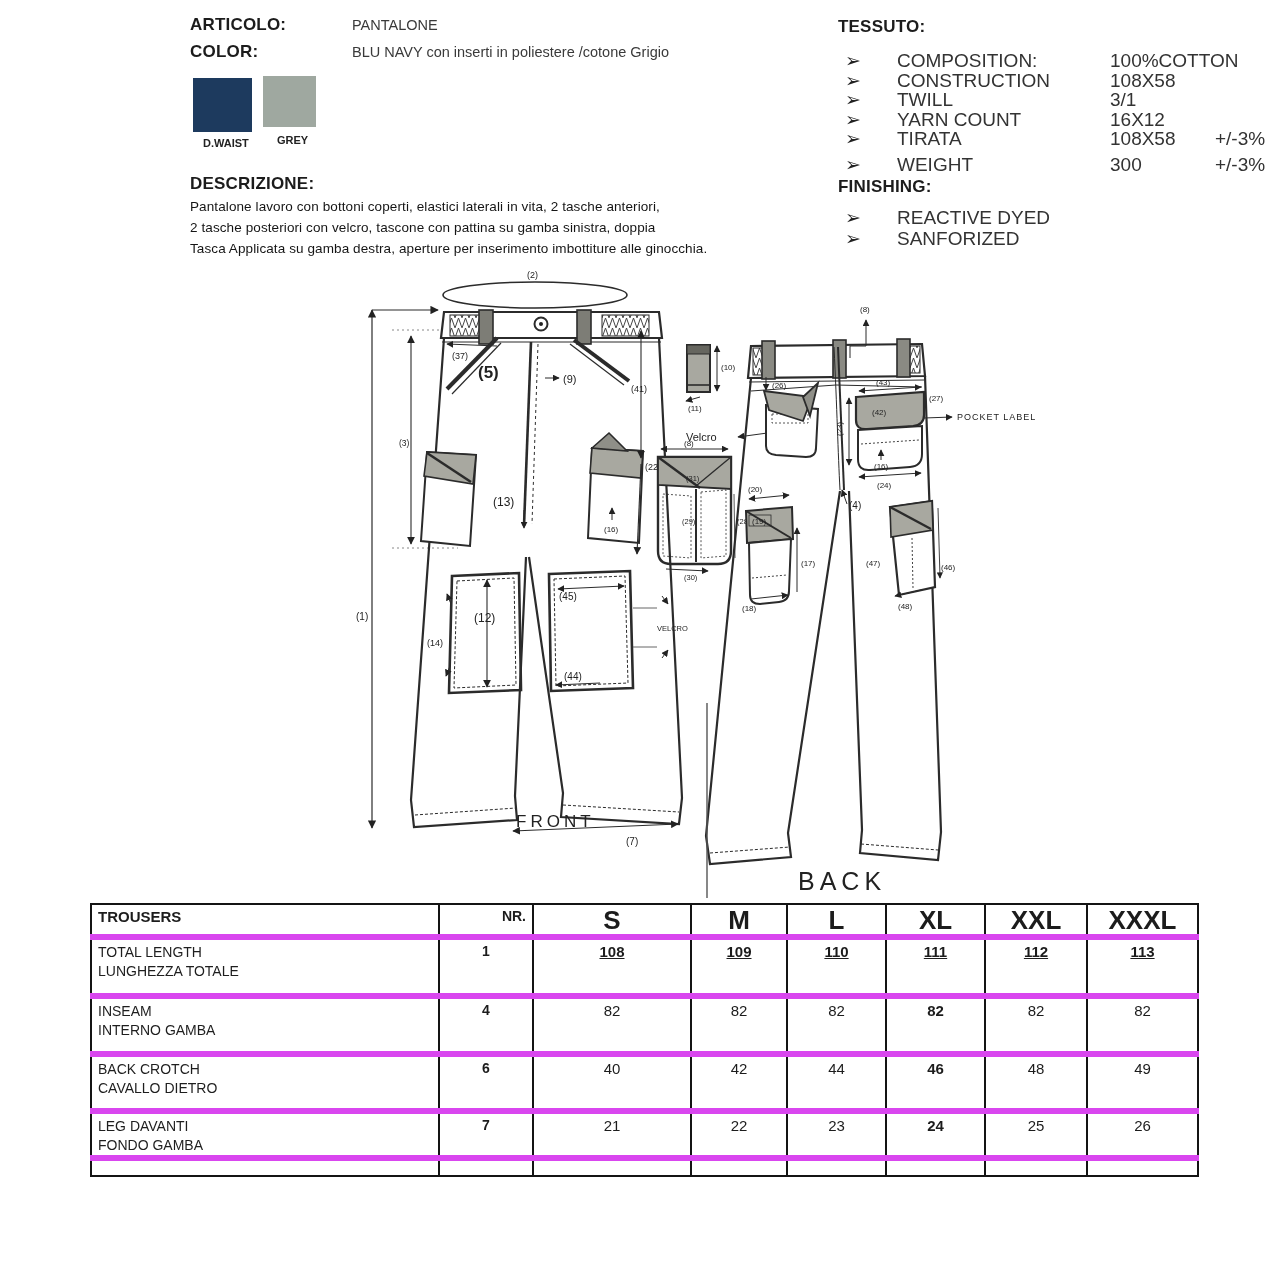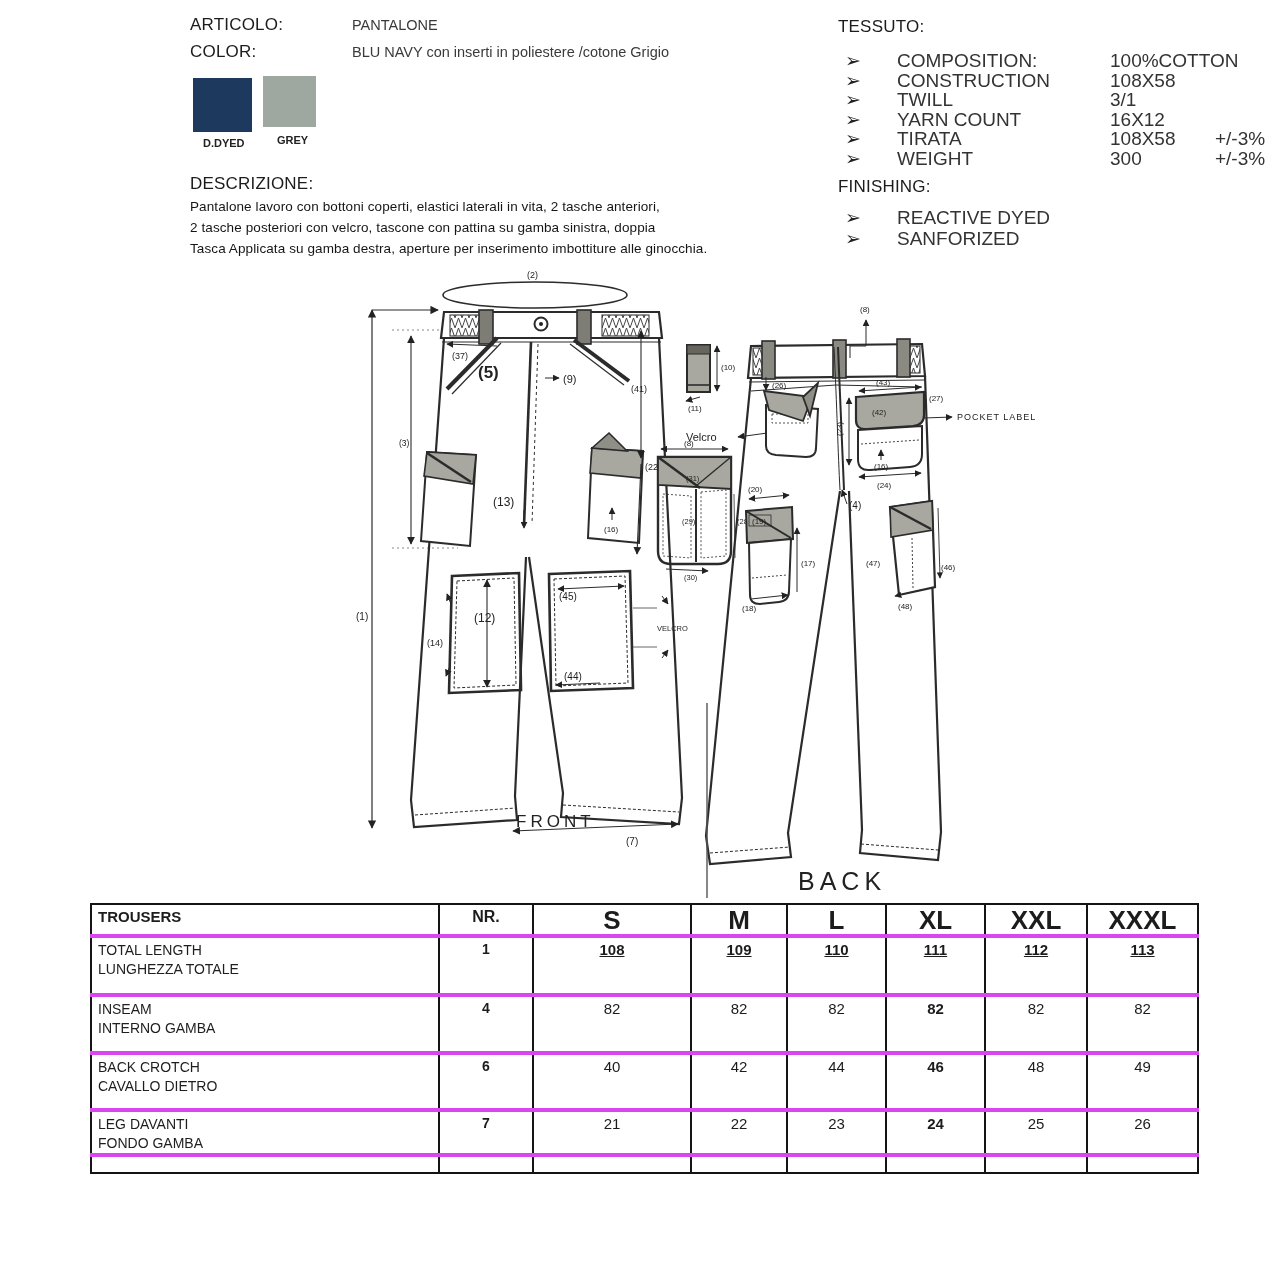--- a/index.html
+++ b/index.html
@@ -1,53 +1,53 @@
 <!DOCTYPE html>
 <html><head>
 <meta charset="utf-8">
 <style>
   html,body{margin:0;padding:0}
   body{width:1286px;height:1286px;position:relative;background:#fff;overflow:hidden;
        font-family:"Liberation Sans",sans-serif;color:#1c1c1c;}
   .abs{position:absolute}
-  .h1{font-size:17px;font-weight:normal;letter-spacing:.2px}
+  .h1{font-size:17px;font-weight:bold;letter-spacing:.2px}
   .val{font-size:14.5px;color:#3a3a3a}
   .desc{font-size:13.5px;color:#151515;letter-spacing:.1px}
   .swlbl{font-size:11px;font-weight:bold;color:#222}
   .trow{position:absolute;left:845px;width:440px;font-size:19px;color:#333;white-space:nowrap}
   .trow .b{display:inline-block;width:52px;color:#222}
   .trow .l{display:inline-block;width:213px}
   .trow .v{display:inline-block;width:105px}
   #sizeTable{position:absolute;left:90px;top:903px;border-collapse:collapse;table-layout:fixed;
              width:1107px;background:#fff}
   #sizeTable td,#sizeTable th{border:2px solid #141414;vertical-align:top;padding:3px 6px 0;overflow:hidden}
-  #sizeTable tr.dr>td{border-top:4px solid #d946ef}
+  #sizeTable tr.dr>td{border-top:6px solid #d946ef}
   #sizeTable th{font-size:15px;text-align:left;}
   #sizeTable th.sz{font-size:26px;text-align:center;padding-top:1px;line-height:28px}
-  #sizeTable th.nr{font-size:16px;text-align:center}
+  #sizeTable th.nr{font-size:14px;text-align:right}
   .lab{font-size:14px;line-height:19px;color:#1e1e1e}
   td.num{text-align:center;font-size:15px;padding-top:5px}
   td.nrc{text-align:center;font-size:14px;font-weight:bold;padding-top:5px}
   td.xlc{font-weight:bold}
   tr.r0 td.num{font-weight:bold;text-decoration:underline}
   svg text{font-family:"Liberation Sans",sans-serif;fill:#222}
 </style>
 </head>
 <body>
 
 <span class="abs h1" style="left:190px;top:15px">ARTICOLO:</span>
 <span class="abs val" style="left:352px;top:17px">PANTALONE</span>
 <span class="abs h1" style="left:190px;top:42px">COLOR:</span>
 <span class="abs val" style="left:352px;top:44px">BLU NAVY con inserti in poliestere /cotone Grigio</span>
 
 <svg class="abs" style="left:193px;top:76px" width="140" height="60">
   <rect x="0" y="2" width="59" height="54" fill="#1d3a5e"></rect>
   <rect x="70" y="0" width="53" height="51" fill="#9fa8a0"></rect>
 </svg>
-<span class="abs swlbl" style="left:203px;top:137px">D.DYED</span>
+<span class="abs swlbl" style="left:203px;top:137px">D.WAIST</span>
 <span class="abs swlbl" style="left:277px;top:134px">GREY</span>
 
 <span class="abs h1" style="left:190px;top:174px">DESCRIZIONE:</span>
 <span class="abs desc" style="left:190px;top:199px">Pantalone lavoro con bottoni coperti, elastici laterali in  vita, 2 tasche anteriori,</span>
 <span class="abs desc" style="left:190px;top:220px">2 tasche posteriori con velcro, tascone con pattina su gamba sinistra, doppia</span>
 <span class="abs desc" style="left:190px;top:241px">Tasca Applicata su gamba destra, aperture per inserimento imbottiture alle ginocchia.</span>
 
 <span class="abs h1" style="left:838px;top:17px">TESSUTO:</span>
 
 <div class="trow" style="top:49px">
@@ -58,21 +58,21 @@
 </div>
 <div class="trow" style="top:88px">
   <span class="b">➢</span><span class="l">TWILL</span><span class="v">3/1</span><span></span>
 </div>
 <div class="trow" style="top:108px">
   <span class="b">➢</span><span class="l">YARN COUNT</span><span class="v">16X12</span><span></span>
 </div>
 <div class="trow" style="top:127px">
   <span class="b">➢</span><span class="l">TIRATA</span><span class="v">108X58</span><span>+/-3%</span>
 </div>
-<div class="trow" style="top:147px">
+<div class="trow" style="top:153px">
   <span class="b">➢</span><span class="l">WEIGHT</span><span class="v">300</span><span>+/-3%</span>
 </div>
 
 <span class="abs h1" style="left:838px;top:177px">FINISHING:</span>
 <div class="trow" style="top:206px">
   <span class="b">➢</span><span class="l">REACTIVE DYED</span>
 </div>
 <div class="trow" style="top:227px">
   <span class="b">➢</span><span class="l">SANFORIZED</span>
 </div>

